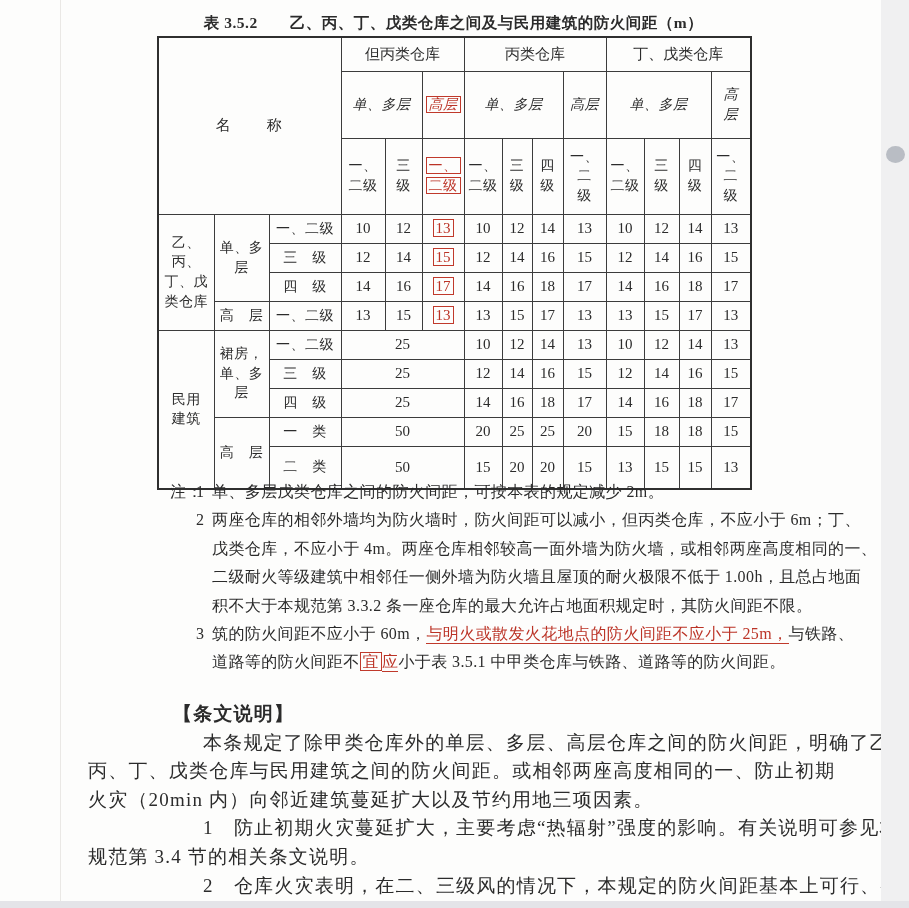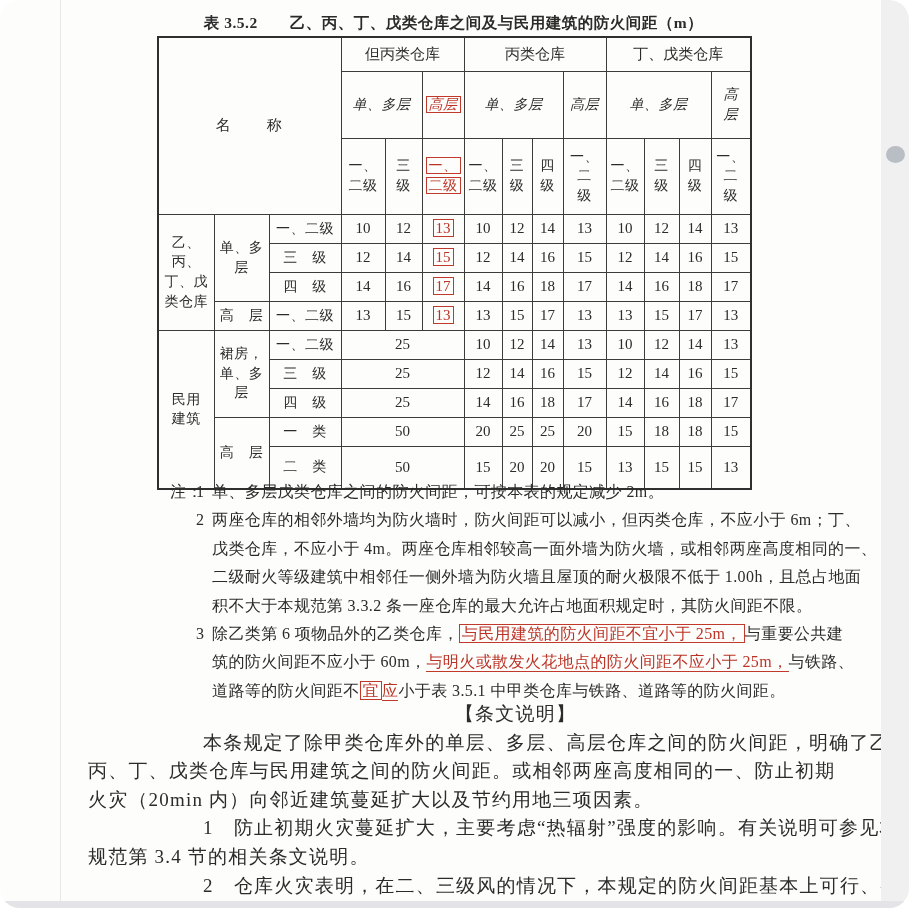--- a/index.html
+++ b/index.html
@@ -1,17 +1,17 @@
 <!DOCTYPE html>
 <html><head>
 <meta charset="utf-8">
 <style>
   html,body{margin:0;padding:0;background:#ffffff;}
   .stage{position:relative;width:909px;height:908px;background:#fdfdfc;overflow:hidden;
-         font-family:"Liberation Serif","DejaVu Serif",serif;color:#2b2b2b;border-radius:20px;}
+         font-family:"Liberation Serif","DejaVu Serif",serif;color:#2b2b2b;}
   .page-edge-line{position:absolute;left:60px;top:0;width:1px;height:901px;background:#eae8e5;}
 
   .doc-title{position:absolute;left:157px;top:12px;width:593px;height:22px;line-height:22px;
              text-align:center;font-weight:bold;font-size:15.5px;letter-spacing:0.5px;white-space:nowrap;}
 
   table.fire-table{position:absolute;left:157px;top:36px;border-collapse:collapse;table-layout:fixed;
                    border:2px solid #2f2f2f;}
   .fire-table th,.fire-table td{border:1px solid #3c3c3c;text-align:center;vertical-align:middle;
                    padding:0;font-weight:normal;font-size:15px;line-height:1.4;color:#2b2b2b;}
   .fire-table .lbl{font-size:14px;letter-spacing:0.5px;}
@@ -20,21 +20,21 @@
   .red-box{color:#bb3326;border:1px solid #c0392b;padding:0 2px;}
   .red-ul{color:#bb3326;border-bottom:1px solid #c0392b;padding-bottom:1px;}
 
   .notes{position:absolute;left:170px;top:478px;width:690px;font-size:16px;letter-spacing:0.4px;}
   .note-item{position:relative;padding-left:42px;}
   .note-label{position:absolute;left:0;top:0;height:28.4px;line-height:28.4px;}
   .note-num{position:absolute;left:26px;top:0;height:28.4px;line-height:28.4px;}
   .note-line{height:28.4px;line-height:28.4px;white-space:nowrap;}
 
   .commentary{position:absolute;left:88px;top:700px;width:770px;font-size:19px;letter-spacing:1.2px;}
-  .commentary-heading{height:28.6px;line-height:28.6px;font-weight:normal;margin-left:85px;white-space:nowrap;text-align:center;}
+  .commentary-heading{height:28.6px;line-height:28.6px;font-weight:bold;margin-left:85px;white-space:nowrap;}
   .cm-line{height:28.6px;line-height:28.6px;white-space:nowrap;}
   .cm-line.first{padding-left:115px;}
 
   .right-gutter{position:absolute;left:881px;top:0;width:28px;height:908px;background:#f0f0f1;}
   .scroll-dot{position:absolute;left:5px;top:146px;width:19px;height:17px;border-radius:50%;background:#b9bdc4;cursor:pointer;}
   .bottom-bar{position:absolute;left:0;top:901px;width:909px;height:7px;background:#e4e4e8;}
 </style>
 </head>
 <body>
 
@@ -223,21 +223,20 @@
       </div>
       <div class="note-item">
         <span class="note-num">2</span>
         <div class="note-line"><span>两座仓库的相邻外墙均为防火墙时，防火间距可以减小，但丙类仓库，不应小于 6m；丁、</span></div>
         <div class="note-line"><span>戊类仓库，不应小于 4m。两座仓库相邻较高一面外墙为防火墙，或相邻两座高度相同的一、</span></div>
         <div class="note-line"><span>二级耐火等级建筑中相邻任一侧外墙为防火墙且屋顶的耐火极限不低于 1.00h，且总占地面</span></div>
         <div class="note-line"><span>积不大于本规范第 3.3.2 条一座仓库的最大允许占地面积规定时，其防火间距不限。</span></div>
       </div>
       <div class="note-item">
         <span class="note-num">3</span>
-        <div class="note-line"><span>除乙类第 6 项物品外的乙类仓库，</span><span class="red-box">与民用建筑的防火间距不宜小于 25m，</span><span>与重要公共建</span></div>
         <div class="note-line"><span>筑的防火间距不应小于 60m，</span><span class="red-ul">与明火或散发火花地点的防火间距不应小于 25m，</span><span>与铁路、</span></div>
         <div class="note-line"><span>道路等的防火间距不</span><span class="red-box">宜</span><span class="red-ul">应</span><span>小于表 3.5.1 中甲类仓库与铁路、道路等的防火间距。</span></div>
       </div>
     </div>
 
   <div class="commentary" id="commentary">
     <div class="commentary-heading">【条文说明】</div>
   <div class="cm-line first">本条规定了除甲类仓库外的单层、多层、高层仓库之间的防火间距，明确了乙、</div>
       <div class="cm-line">丙、丁、戊类仓库与民用建筑之间的防火间距。或相邻两座高度相同的一、防止初期</div>
       <div class="cm-line">火灾（20min 内）向邻近建筑蔓延扩大以及节约用地三项因素。</div>

